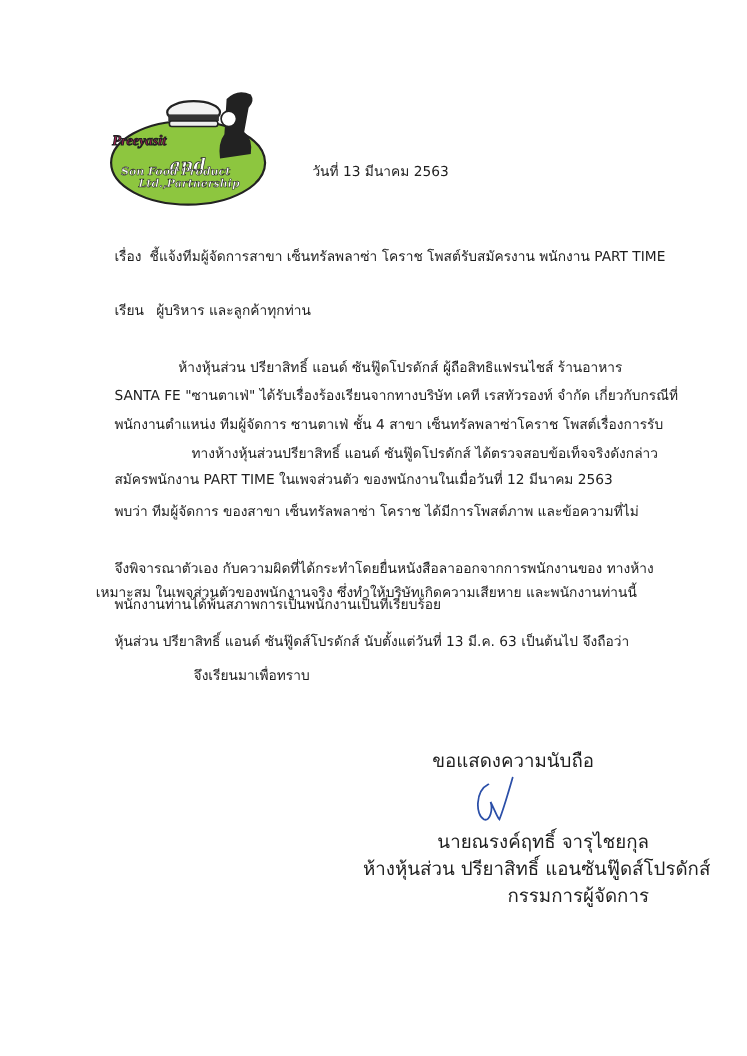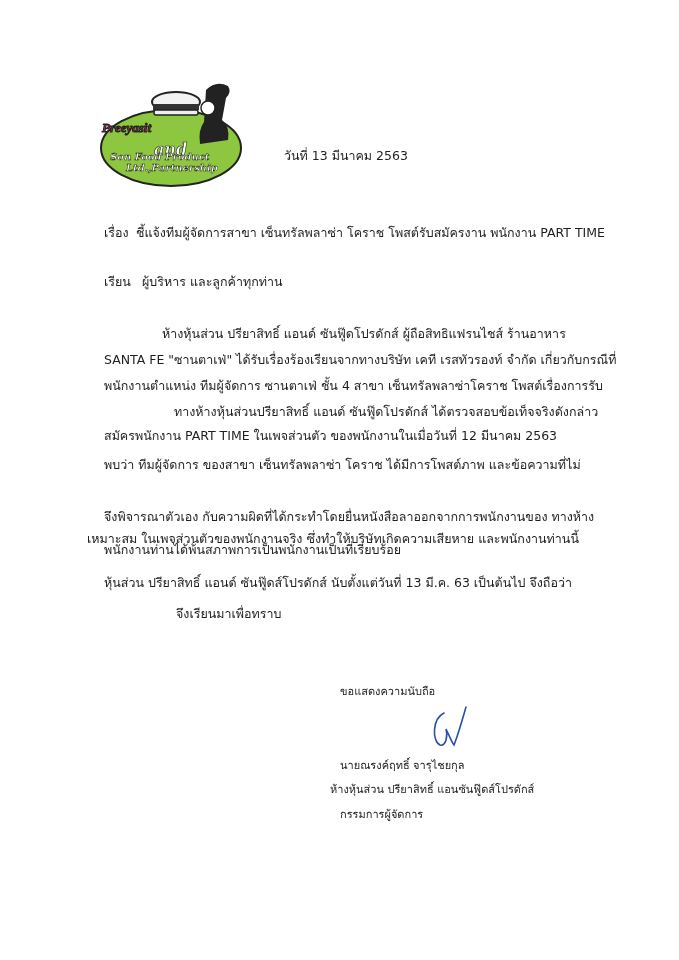--- a/index.html
+++ b/index.html
@@ -3,21 +3,21 @@
 <meta charset="utf-8">
 <style>
   html, body { margin:0; padding:0; background:#ffffff; }
   body { width:679px; height:960px; position:relative; overflow:hidden;
          font-family:"DejaVu Sans","Liberation Sans",sans-serif; color:#1e1e1e; }
   .abs { position:absolute; white-space:nowrap; }
   .t { font-size:12.5px; line-height:16px; }
   .logo { position:absolute; left:96px; top:80px; width:175px; height:110px; }
   .para-line { position:absolute; font-size:12.5px; line-height:16px; white-space:nowrap; }
   .sig { position:absolute; left:430px; top:705px; width:40px; height:45px; }
-  .center-block { position:absolute; text-align:left; white-space:nowrap; font-size:11px; line-height:16px; }
+  .center-block { position:absolute; text-align:right; white-space:nowrap; font-size:17px; line-height:16px; }
 </style>
 </head>
 <body>
 
 <div class="logo">
   <svg width="175" height="110" viewBox="0 0 175 110">
     <ellipse cx="75" cy="68" rx="70" ry="38" fill="#8dc63f" stroke="#222" stroke-width="2"></ellipse>
 
     <ellipse cx="80" cy="22" rx="24" ry="10" fill="#f2f2f2" stroke="#222" stroke-width="2"></ellipse>
     <rect x="57" y="24" width="46" height="6" fill="#333"></rect>

